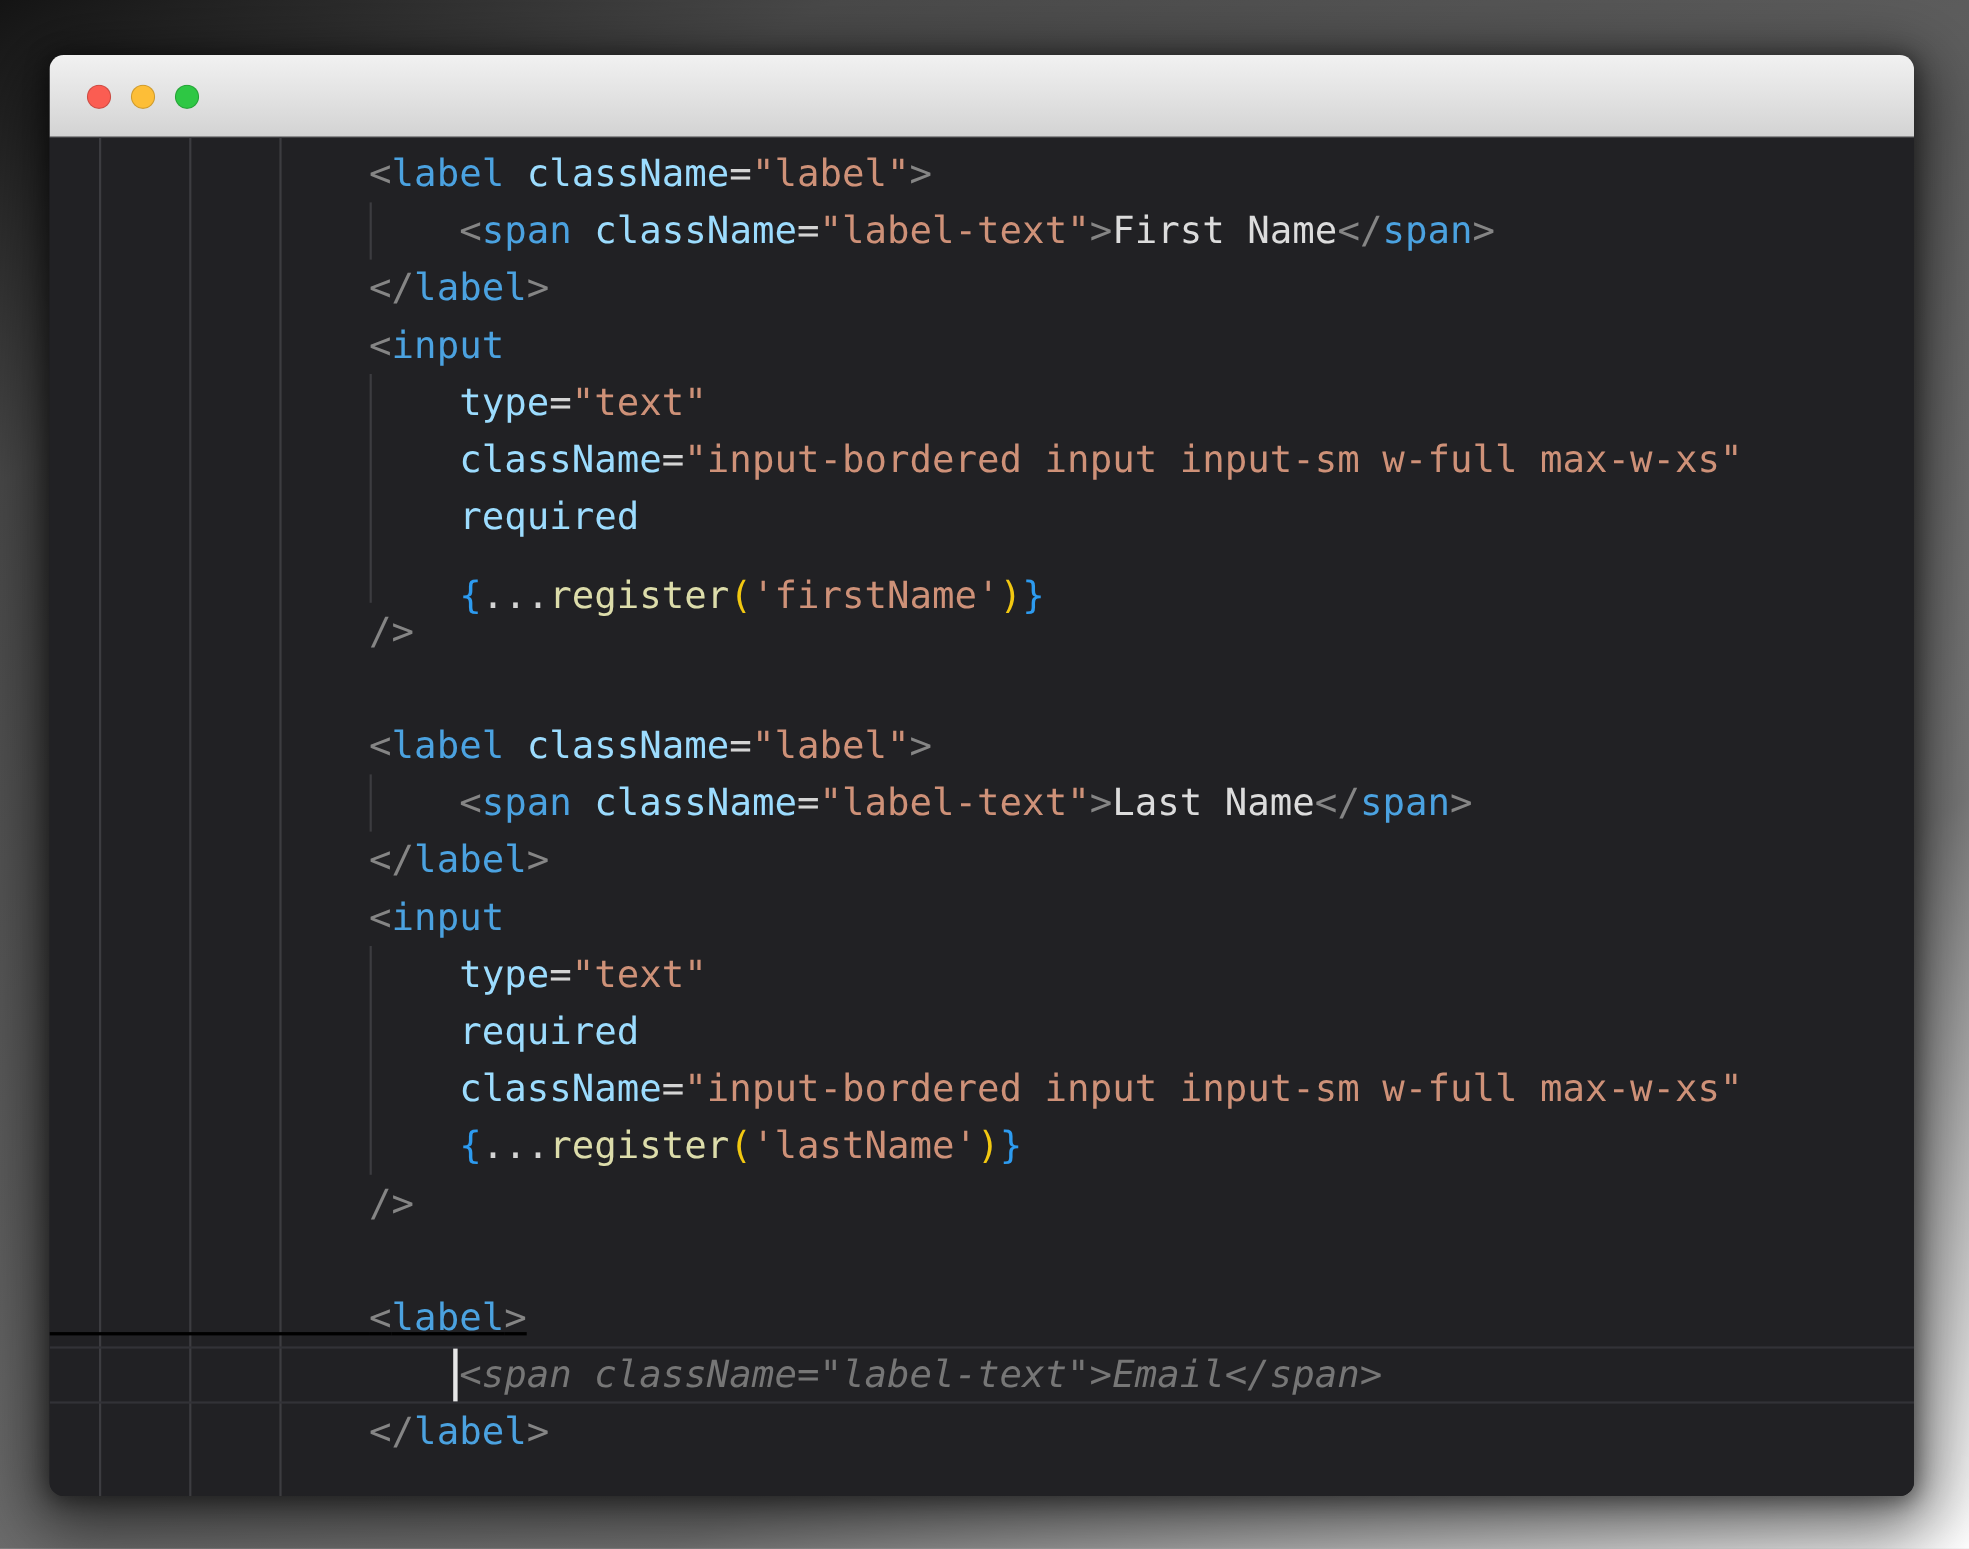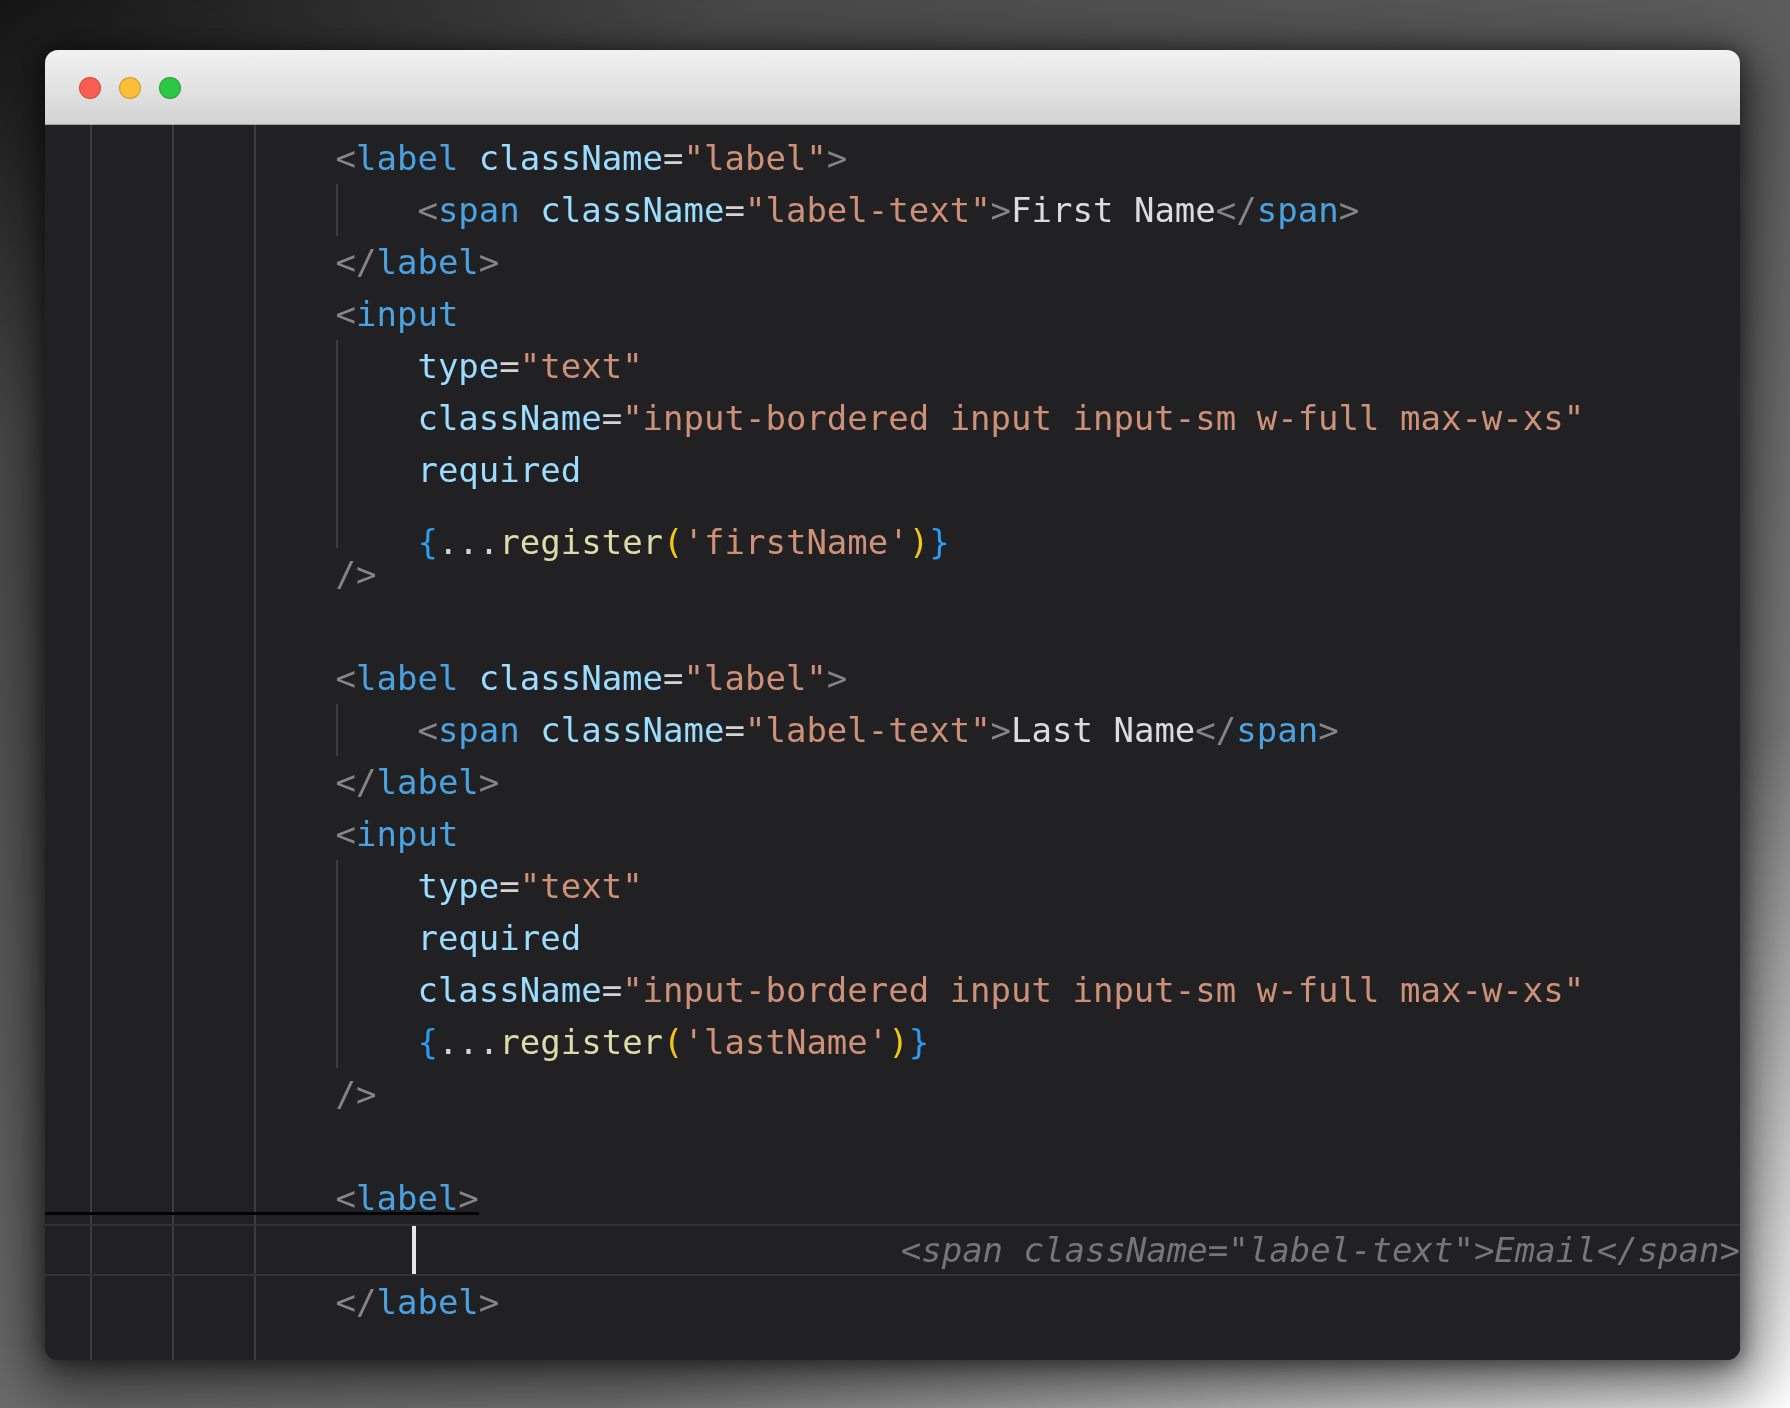--- a/index.html
+++ b/index.html
@@ -88,18 +88,18 @@
         <div class="code-line" style="top: 579px;"><span>                    </span><span class="tok-punct">&lt;</span><span class="tok-tag">span</span><span class="tok-attr"> className</span><span class="tok-eq">=</span><span class="tok-string">"label-text"</span><span class="tok-punct">&gt;</span><span class="tok-text">Last Name</span><span class="tok-punct">&lt;/</span><span class="tok-tag">span</span><span class="tok-punct">&gt;</span></div>
         <div class="code-line" style="top: 631px;"><span>                </span><span class="tok-punct">&lt;/</span><span class="tok-tag">label</span><span class="tok-punct">&gt;</span></div>
         <div class="code-line" style="top: 683px;"><span>                </span><span class="tok-punct">&lt;</span><span class="tok-tag">input</span></div>
         <div class="code-line" style="top: 735px;"><span>                    </span><span class="tok-attr">type</span><span class="tok-eq">=</span><span class="tok-string">"text"</span></div>
         <div class="code-line" style="top: 787px;"><span>                    </span><span class="tok-attr">required</span></div>
         <div class="code-line" style="top: 839px;"><span>                    </span><span class="tok-attr">className</span><span class="tok-eq">=</span><span class="tok-string">"input-bordered input input-sm w-full max-w-xs"</span></div>
         <div class="code-line" style="top: 891px;"><span>                    </span><span class="tok-brace">{</span><span class="tok-spread">...</span><span class="tok-fn">register</span><span class="tok-paren">(</span><span class="tok-string">'lastName'</span><span class="tok-paren">)</span><span class="tok-brace">}</span></div>
         <div class="code-line" style="top: 943px;"><span>                </span><span class="tok-punct">/&gt;</span></div>
         <div class="code-line" style="top: 995px;"><span></span></div>
         <div class="code-line" style="top: 1047px; text-decoration: underline;"><span>                </span><span class="tok-punct">&lt;</span><span class="tok-tag">label</span><span class="tok-punct">&gt;</span></div>
-        <div class="code-line" style="top: 1099px; text-align: right;"><span>                    </span><span class="tok-ghost">&lt;span className="label-text"&gt;Email&lt;/span&gt;</span></div>
+        <div class="code-line" style="top: 1099px;"><span>                    </span><span class="tok-ghost">&lt;span className="label-text"&gt;Email&lt;/span&gt;</span></div>
         <div class="code-line" style="top: 1151px;"><span>                </span><span class="tok-punct">&lt;/</span><span class="tok-tag">label</span><span class="tok-punct">&gt;</span></div>
       </div>
     <div class="text-cursor" id="cursor" style="left: 367.4px; top: 1101px;"></div>
   </div>
 </div>
 
 </body></html>

